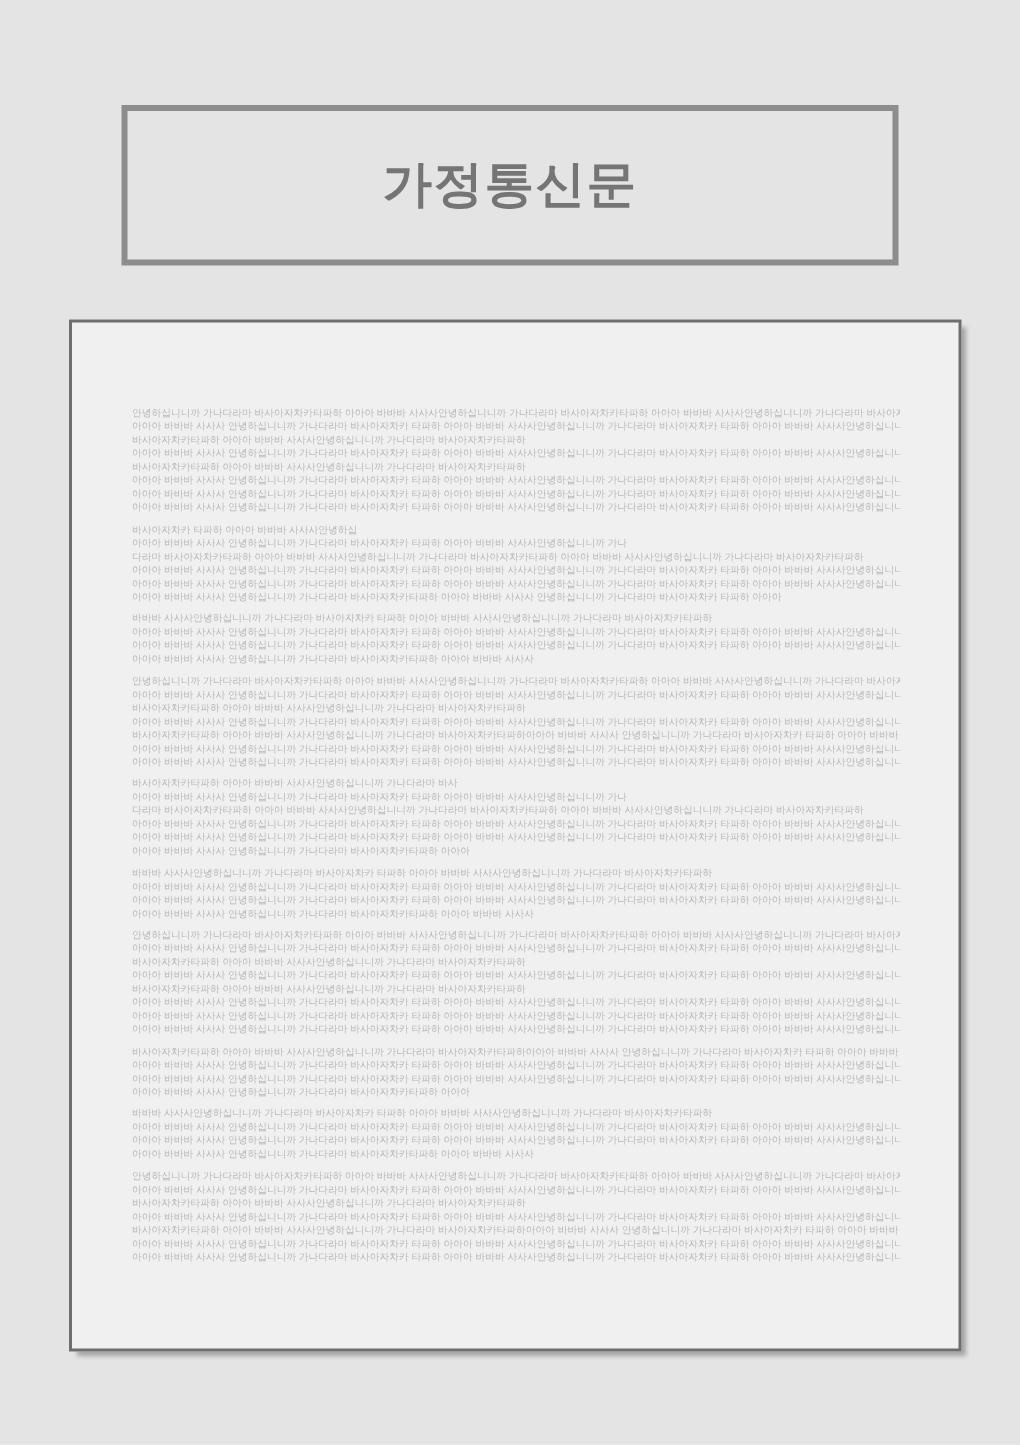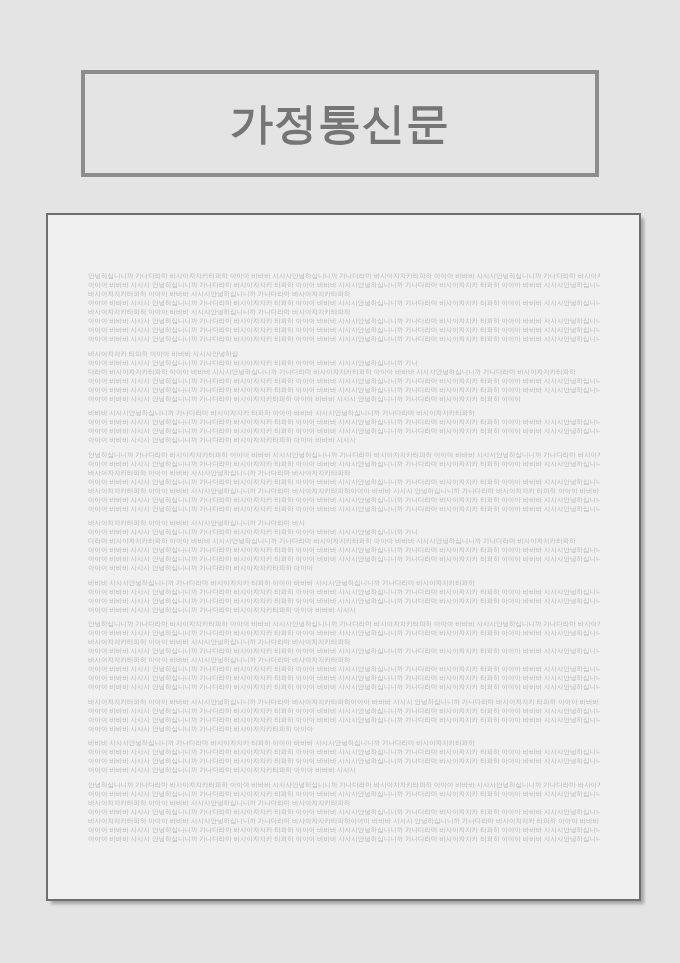--- a/index.html
+++ b/index.html
@@ -20,21 +20,21 @@
   }
   .title-box{
     position:absolute;
     left:81px; top:70px;
     width:518px; height:107px;
     border:4px solid var(--title-border);
     display:flex; align-items:center; justify-content:center;
   }
   .title-box .title{
     color:var(--title-text);
-    font-size:43px;
+    font-size:33px;
     font-weight:bold;
     letter-spacing:1px;
   }
   .doc-page{
     position:absolute;
     left:46px; top:213px;
     width:595px; height:688px;
     background:var(--page-bg);
     border:2px solid var(--page-border);
     box-shadow:4px 4px 3px -1px rgba(0,0,0,0.28);

